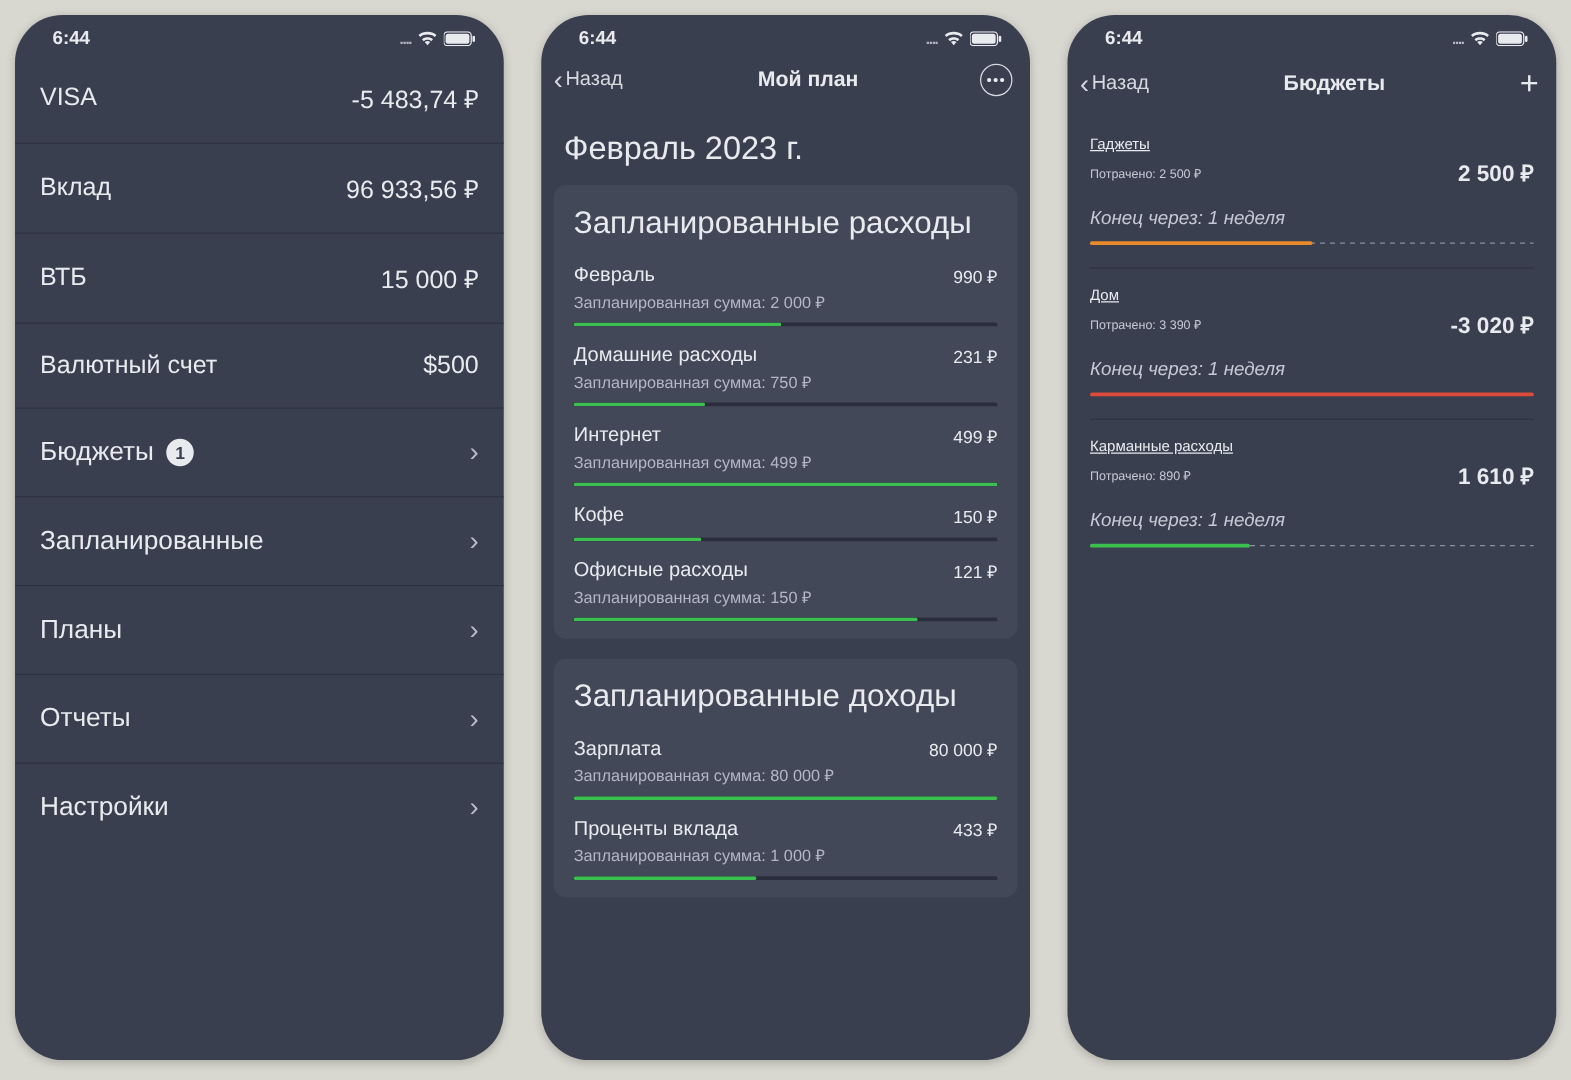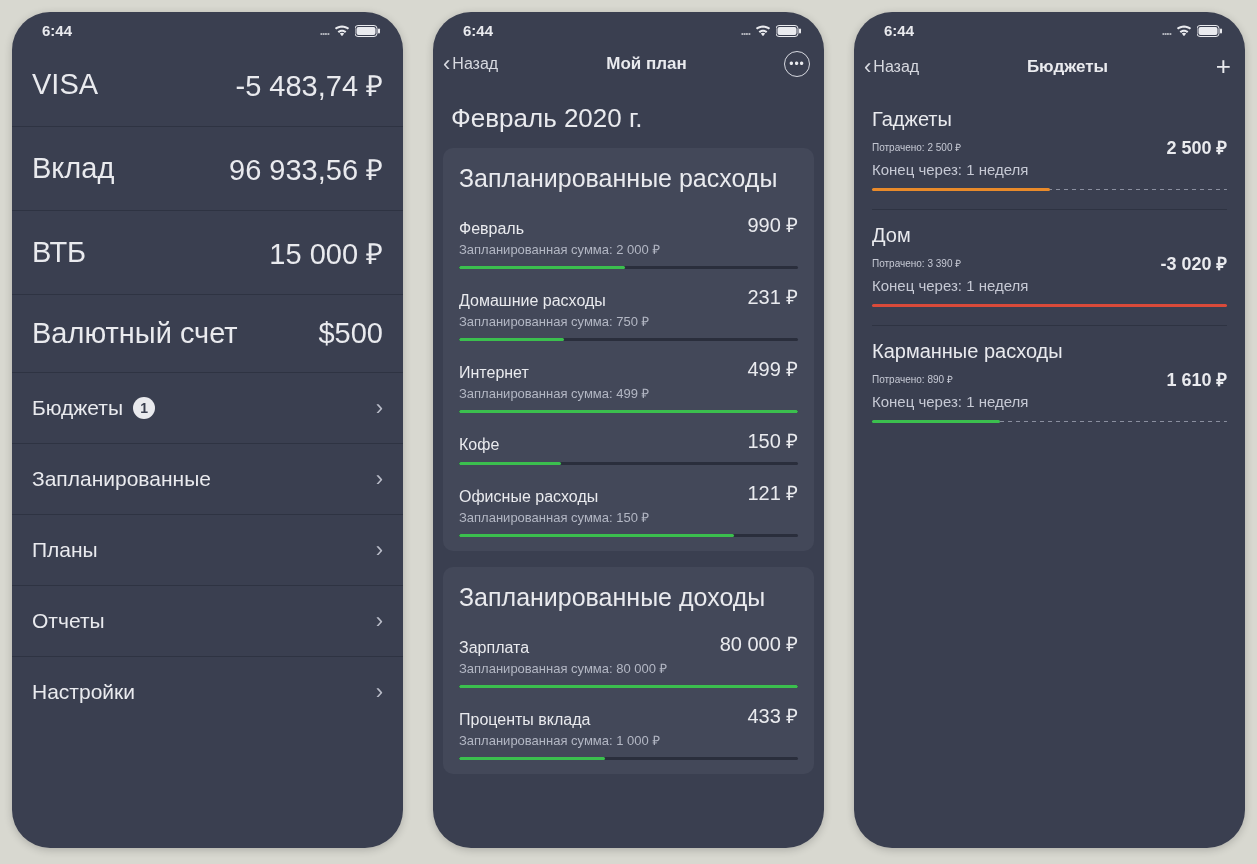--- a/index.html
+++ b/index.html
@@ -47,21 +47,21 @@
   .chevron-left { font-size:22px; line-height:1; }
   .more-circle {
     width:26px;height:26px;border:1.5px solid #d7d9e0;border-radius:50%;
     display:flex;align-items:center;justify-content:center;font-size:12px;letter-spacing:1px;
   }
   .plus { font-size:26px; font-weight:300; }
 
   
   .acct-row {
     display:flex;justify-content:space-between;align-items:center;
-    padding:22px 20px;border-bottom:1px solid #2e3342;font-size:29px;
+    padding:22px 20px;border-bottom:1px solid #2e3342;font-size:20px;
   }
   .acct-row .label { font-weight:400; }
   .acct-row .value { font-weight:400; white-space:nowrap; }
   .menu-row {
     display:flex;justify-content:space-between;align-items:center;
     padding:22px 20px;border-bottom:1px solid #2e3342;font-size:21px;
   }
   .menu-row .left { display:flex; align-items:center; gap:10px; }
   .badge {
     background:#e9eaee;color:#3a3f50;min-width:22px;height:22px;border-radius:11px;
@@ -71,35 +71,35 @@
 
   
   .month-title { font-size:26px; font-weight:400; padding:14px 18px 14px 18px; }
   .section-card {
     background:#434859; margin:0 10px 16px 10px; border-radius:10px; padding:12px 14px 6px 14px;
   }
   .section-title { font-size:25px; padding:4px 2px 12px 2px; }
   .plan-item { padding:6px 2px 8px 2px; }
   .plan-head { display:flex; justify-content:space-between; align-items:flex-end; }
   .plan-name { font-size:16px; }
-  .plan-actual { font-size:20px; white-space:nowrap; }
+  .plan-actual { font-size:14px; white-space:nowrap; }
   .plan-sub { font-size:13px; color:#b3b7c4; margin-top:2px; }
   .bar { position:relative; height:3px; background:#2a2e3c; margin-top:8px; border-radius:2px; overflow:hidden;}
   .bar-fill { position:absolute; left:0; top:0; bottom:0; border-radius:2px; }
   .bar-green { background:#3bbf4e; }
   .bar-orange { background:#e98a2a; }
   .bar-red { background:#d94a3a; }
 
   
   .budget-item { padding:14px 18px 8px 18px; }
-  .budget-name { font-size:20px; }
+  .budget-name { font-size:12px;text-decoration:underline; }
   .budget-line { display:flex; justify-content:space-between; align-items:center; margin-top:4px; }
   .budget-sub { font-size:10px; color:#c6c9d4; }
   .budget-remain { font-size:18px; font-weight:700; white-space:nowrap; }
-  .budget-end { font-size:15px; color:#c6c9d4; margin-top:2px; }
+  .budget-end { font-size:15px; color:#c6c9d4; margin-top:16px;font-style:italic; }
   .bar2 {
     position:relative; height:3px; margin-top:10px; border-radius:2px;
     background-image: linear-gradient(to right, #8a8f9f 50%, transparent 0%);
     background-size: 8px 1px; background-repeat: repeat-x; background-position: 0 1px;
   }
   .bar2-fill { position:absolute; left:0; top:0; bottom:0; border-radius:2px; }
   .divider { height:1px; background:#2e3342; margin:10px 18px 0 18px; }
 </style>
 </head>
 <body>
@@ -191,21 +191,21 @@
       <span>Назад</span>
     </div>
     <div class="nav-title">Мой план</div>
     <div class="nav-right">
       <div class="more-circle">
         <span>•••</span>
       </div>
     </div>
   </div>
 
-  <div class="month-title">Февраль 2020 г.</div>
+  <div class="month-title">Февраль 2023 г.</div>
 
   <div class="section-card">
     <div class="section-title">Запланированные расходы</div>
     <div id="exp-list">
         <div class="plan-item">
           <div class="plan-head">
             <span class="plan-name">Февраль</span>
             <span class="plan-actual">990 ₽</span>
           </div>
           <div class="plan-sub">Запланированная сумма: 2 000 ₽</div>

